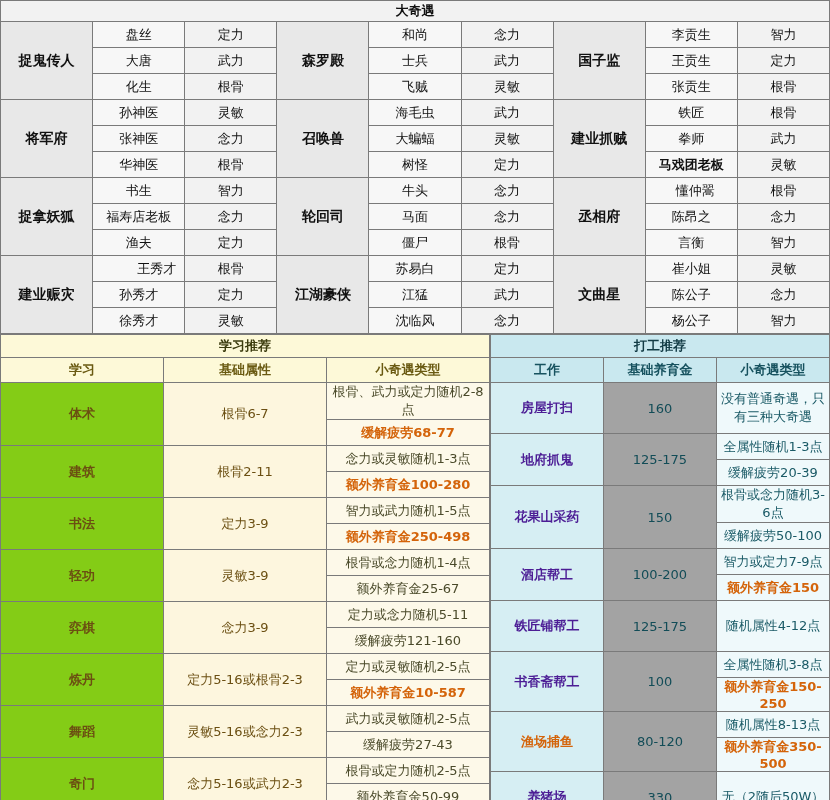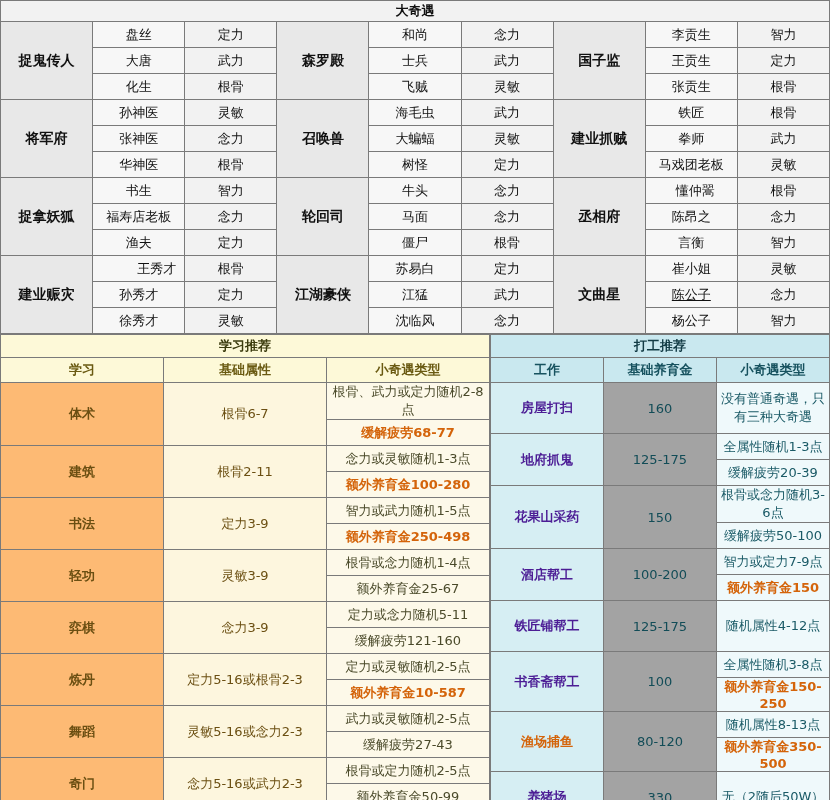--- a/index.html
+++ b/index.html
@@ -22,21 +22,21 @@
 
   #study-table{width:490px;}
   #work-table{width:340px;}
 
   #study-table td, #work-table td{font-size:13px;}
   .hdr-study{background:#fdf9d8;font-weight:bold;font-size:14px;height:22px;color:#3b3b0d;}
   .hdr-work{background:#c9e8ef;font-weight:bold;font-size:14px;height:22px;color:#123b45;}
   .sub-study{background:#fdf9d8;font-weight:bold;font-size:13px;height:24px;color:#6a5a12;}
   .sub-work{background:#c9e8ef;font-weight:bold;font-size:13px;height:24px;color:#17525f;}
 
-  .s-name{background:#fdba74;font-weight:bold;font-size:14px;color:#6b4f12;}
+  .s-name{background:#84cc16;font-weight:bold;font-size:14px;color:#6b4f12;}
   .s-attr{background:#fdf6de;font-size:13px;color:#6b4f12;}
   .s-evt{background:#fdf9e9;font-size:13px;color:#5d5226;height:25px;}
   .s-evt.orange{color:#d4640a;font-weight:bold;}
   .s-evt.plain{color:#4a4a2a;}
 
   .w-name{background:#d6eef3;font-weight:bold;font-size:14px;color:#4c1d95;}
   .w-name.orange{color:#d4640a;}
   .w-pay{background:#a3a3a3;font-size:13px;color:#124c57;}
   .w-evt{background:#eff9fb;font-size:13px;color:#1a5a66;height:25px;margin-top:26px;}
   .w-evt.orange{color:#d4640a;font-weight:bold;}
@@ -96,21 +96,21 @@
         <td class="name" style="width: 85px;">大蝙蝠</td>
         <td class="attr" style="width: 60px;">灵敏</td>
         <td class="name" style="width: 85px;">拳师</td>
         <td class="attr" style="width: 60px;">武力</td>
       </tr>
       <tr>
         <td class="name" style="width: 85px;">华神医</td>
         <td class="attr" style="width: 60px;">根骨</td>
         <td class="name" style="width: 85px; margin-left: 46px;">树怪</td>
         <td class="attr" style="width: 60px;">定力</td>
-        <td class="name" style="width: 85px;">马戏团老板</td>
+        <td class="name" style="width: 85px; font-weight: bold;">马戏团老板</td>
         <td class="attr" style="width: 60px;">灵敏</td>
       </tr>
       <tr>
         <td class="group" rowspan="3" style="width: 92px;">捉拿妖狐</td>
         <td class="name" style="width: 85px;">书生</td>
         <td class="attr" style="width: 60px;">智力</td>
         <td class="group" rowspan="3" style="width: 92px;">轮回司</td>
         <td class="name" style="width: 85px;">牛头</td>
         <td class="attr" style="width: 60px;">念力</td>
         <td class="group" rowspan="3" style="width: 92px;">丞相府</td>
@@ -142,21 +142,21 @@
         <td class="attr" style="width: 60px;">定力</td>
         <td class="group" rowspan="3" style="width: 92px;">文曲星</td>
         <td class="name" style="width: 85px;">崔小姐</td>
         <td class="attr" style="width: 60px;">灵敏</td>
       </tr>
       <tr>
         <td class="name" style="width: 85px;">孙秀才</td>
         <td class="attr" style="width: 60px;">定力</td>
         <td class="name" style="width: 85px;">江猛</td>
         <td class="attr" style="width: 60px;">武力</td>
-        <td class="name" style="width: 85px; text-decoration: underline;">陈公子</td>
+        <td class="name" style="width: 85px;">陈公子</td>
         <td class="attr" style="width: 60px;">念力</td>
       </tr>
       <tr>
         <td class="name" style="width: 85px;">徐秀才</td>
         <td class="attr" style="width: 60px;">灵敏</td>
         <td class="name" style="width: 85px;">沈临风</td>
         <td class="attr" style="width: 60px;">念力</td>
         <td class="name" style="width: 85px;">杨公子</td>
         <td class="attr" style="width: 60px;">智力</td>
       </tr>

